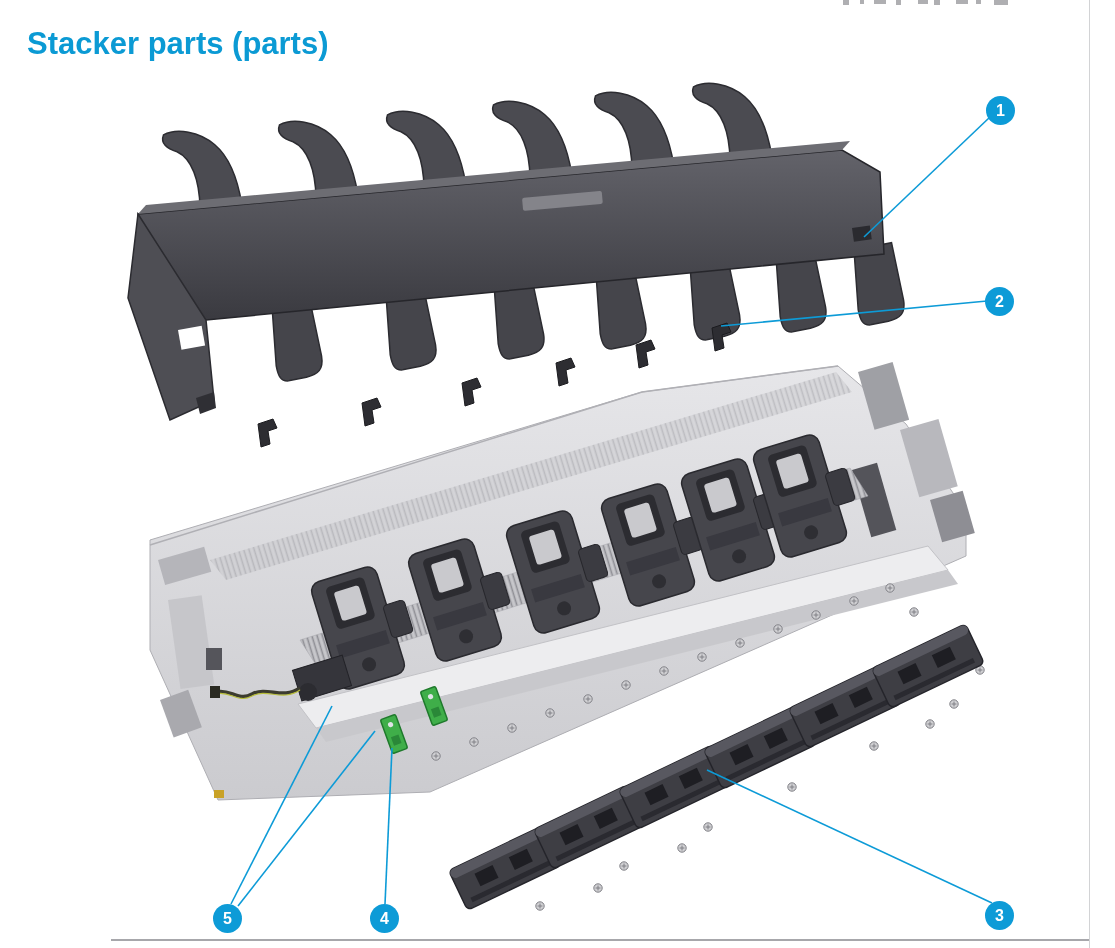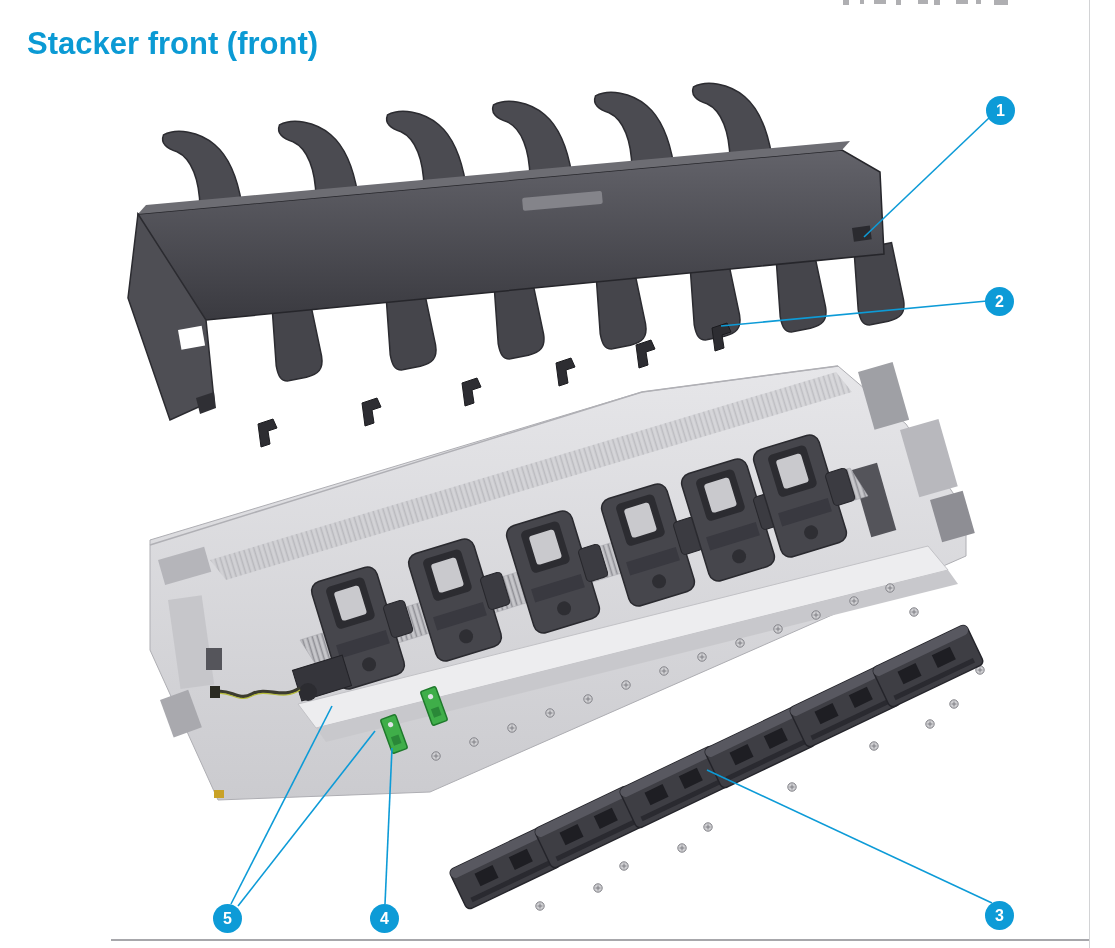--- a/index.html
+++ b/index.html
@@ -23,21 +23,21 @@
   #b4{left:370px;top:904px;}
   #b5{left:213px;top:904px;}
   .border-right{position:absolute;left:1089px;top:0;width:1px;height:948px;background:#d2d3d5;z-index:2;}
   .border-bottom{position:absolute;left:111px;top:939px;width:978px;height:2px;background:#a7a7ab;z-index:2;}
 </style>
 </head>
 <body>
 
 <div class="page">
 
-  <h1 class="title">Stacker front (front)</h1>
+  <h1 class="title">Stacker parts (parts)</h1>
 
   <svg class="svg-layer" width="1115" height="948" viewBox="0 0 1115 948">
     <defs>
       <linearGradient id="gBar" x1="0" y1="0" x2="0" y2="1">
         <stop offset="0" stop-color="#63636a"></stop>
           <stop offset="1" stop-color="#3a3a40"></stop>
       </linearGradient>
       <linearGradient id="gBody" x1="0" y1="0" x2="0" y2="1">
         <stop offset="0" stop-color="#e6e6e9"></stop>
           <stop offset="1" stop-color="#cbcbcf"></stop>

